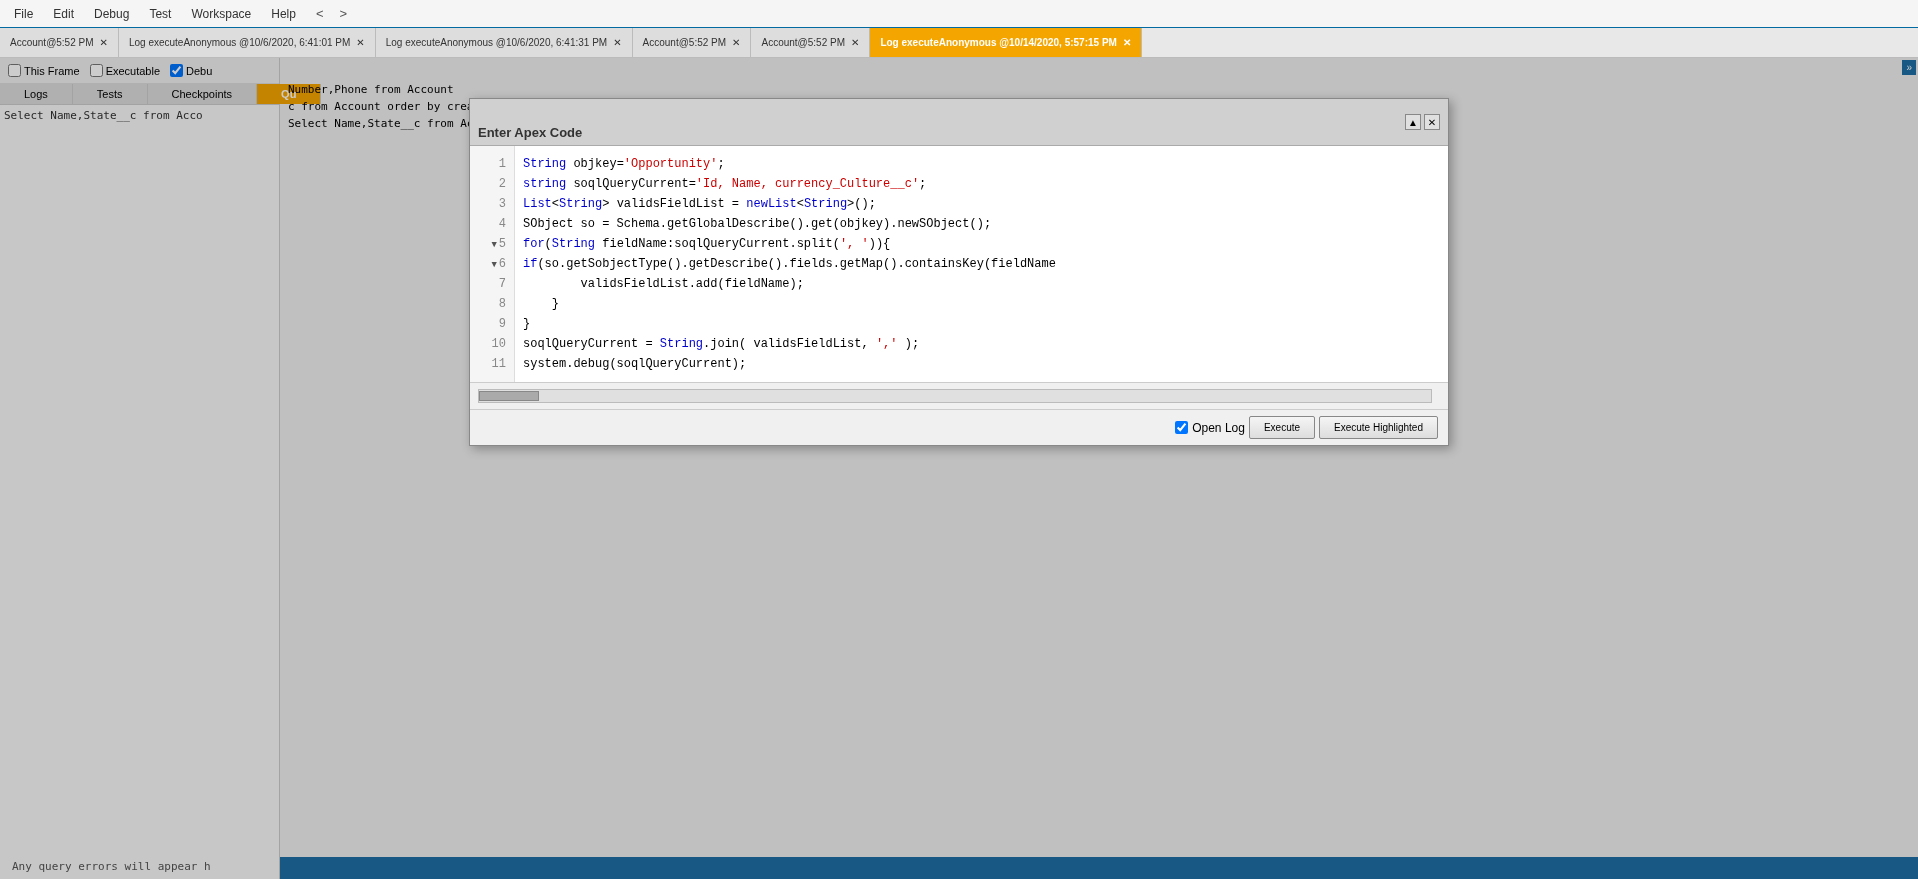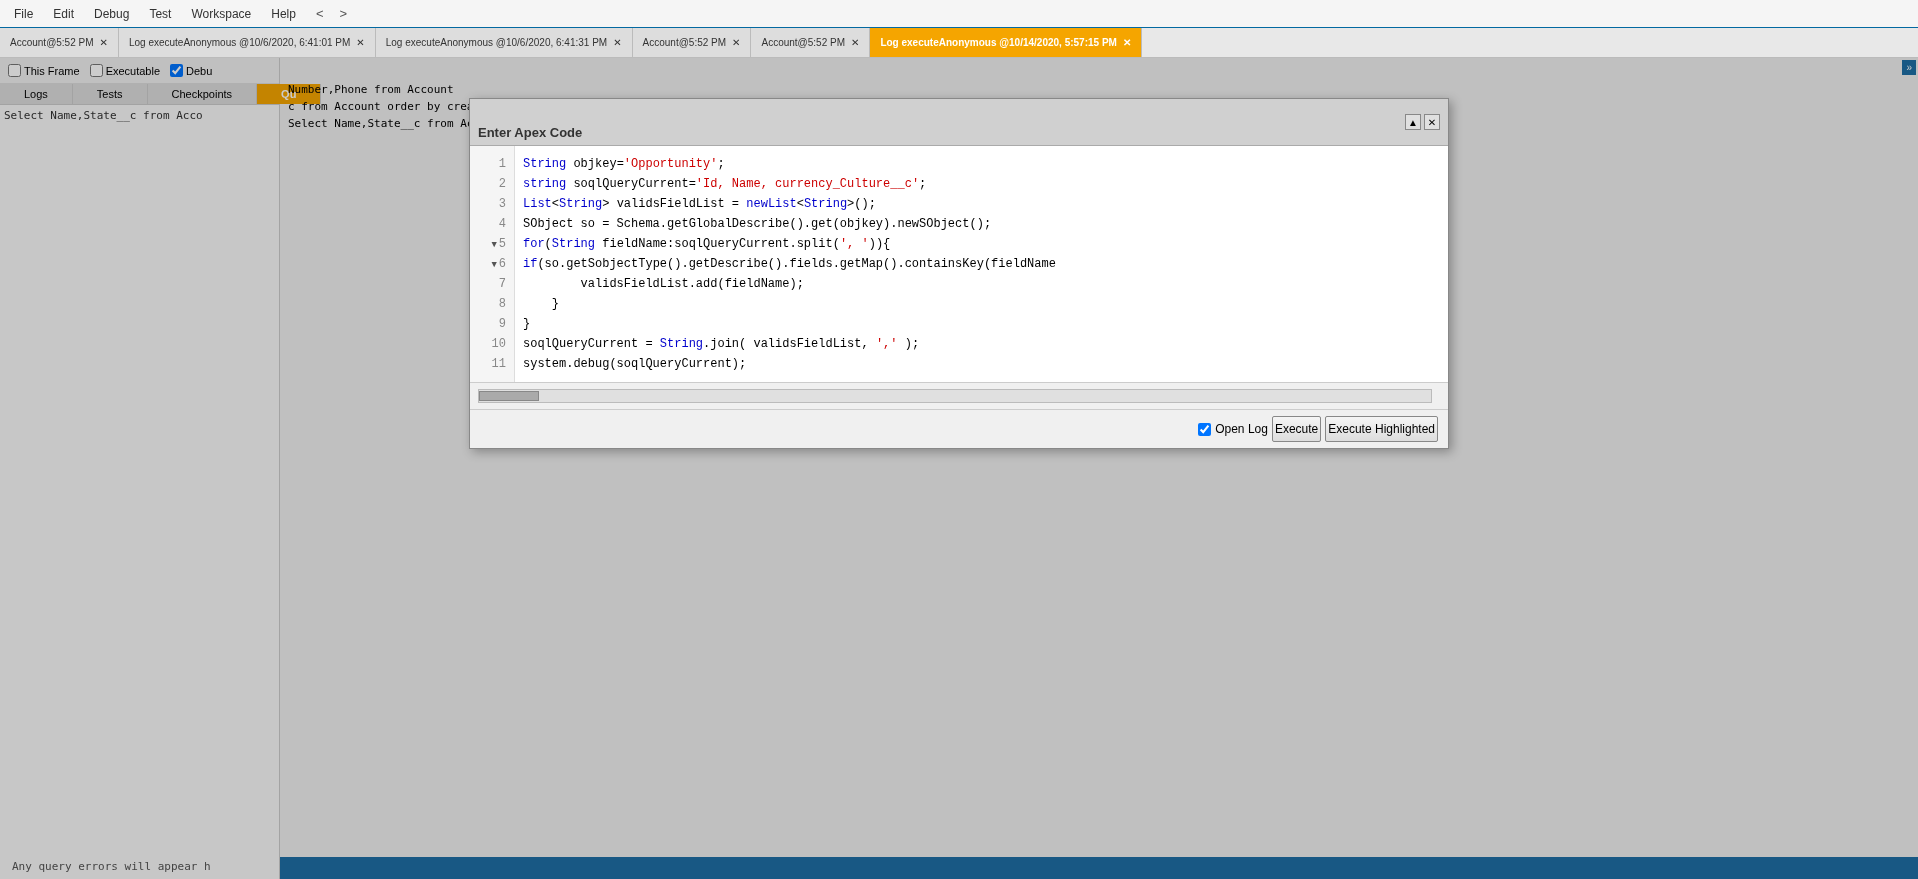--- a/index.html
+++ b/index.html
@@ -351,22 +351,22 @@
       border-top: 1px solid #ccc;
       gap: 4px;
     }
     .open-log-check {
       display: flex;
       align-items: center;
       gap: 4px;
       font-size: 12px;
     }
     .action-btn {
-      padding: 5px 2px;
-      font-size: 12px;
+      padding: 5px 14px;
+      font-size: 10px;
       border: 1px solid #888;
       background: linear-gradient(to bottom, #f5f5f5, #ddd);
       cursor: pointer;
       border-radius: 2px;
     }
   </style>
 </head>
 <body>
 
 <div id="menubar">

